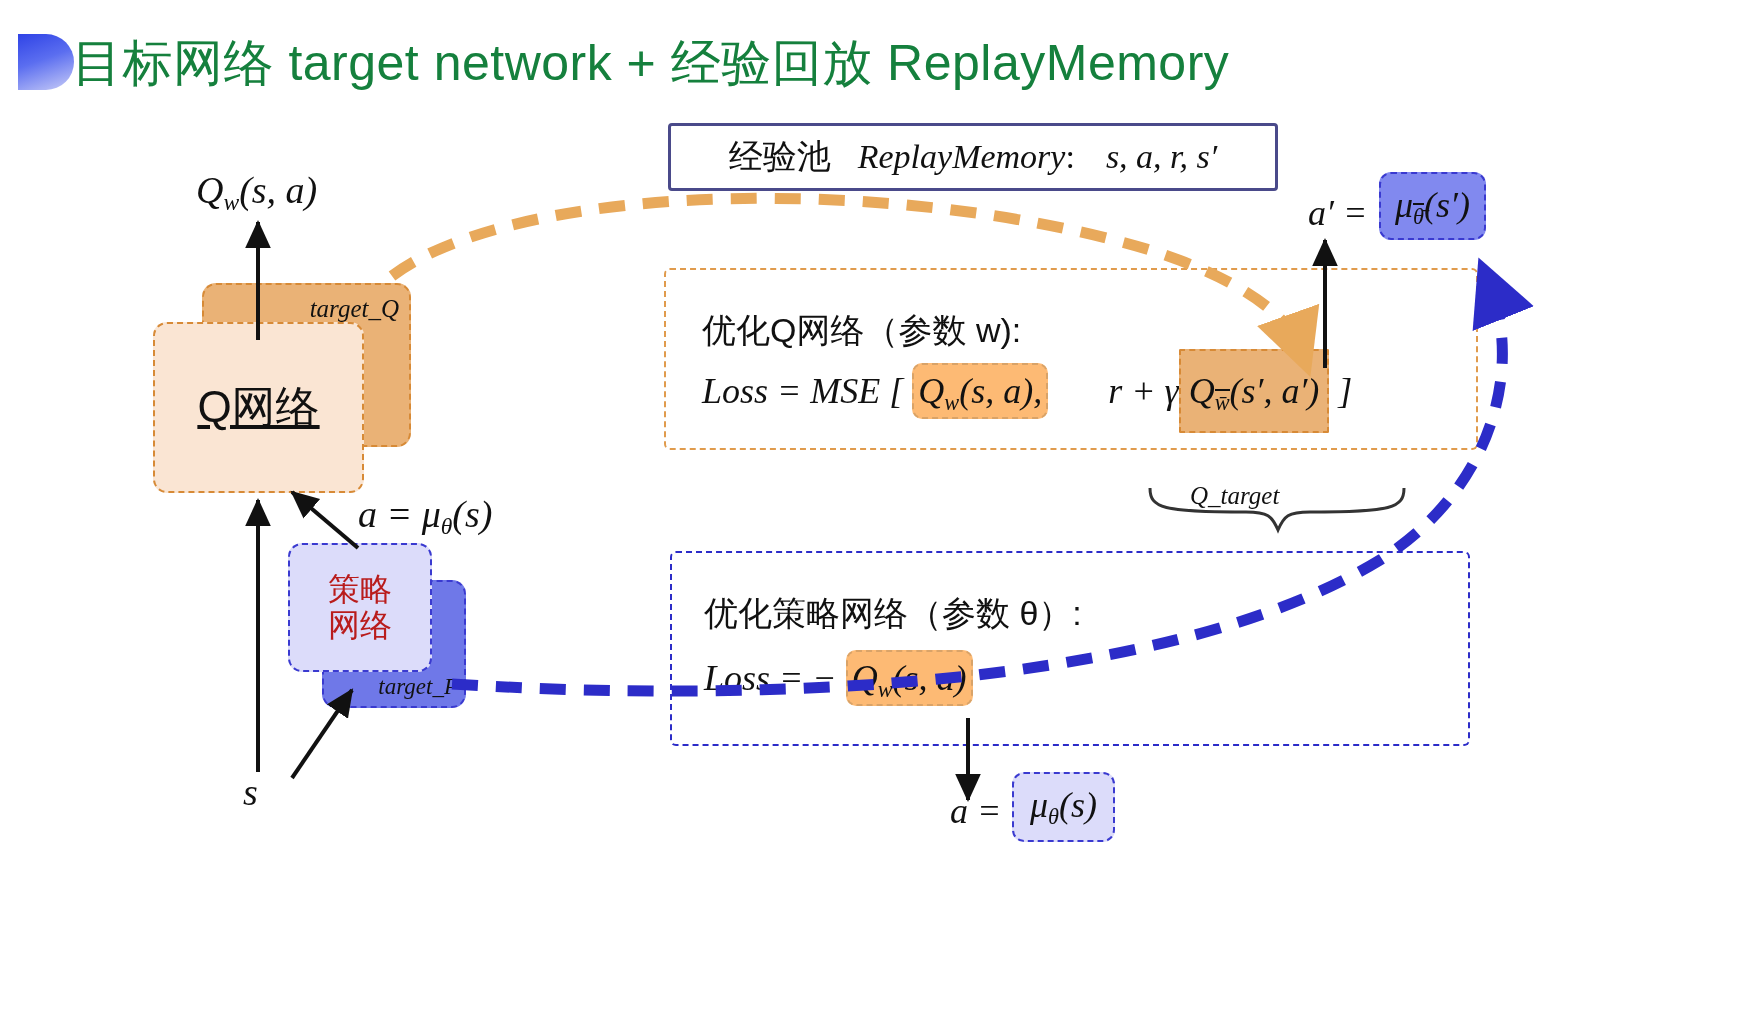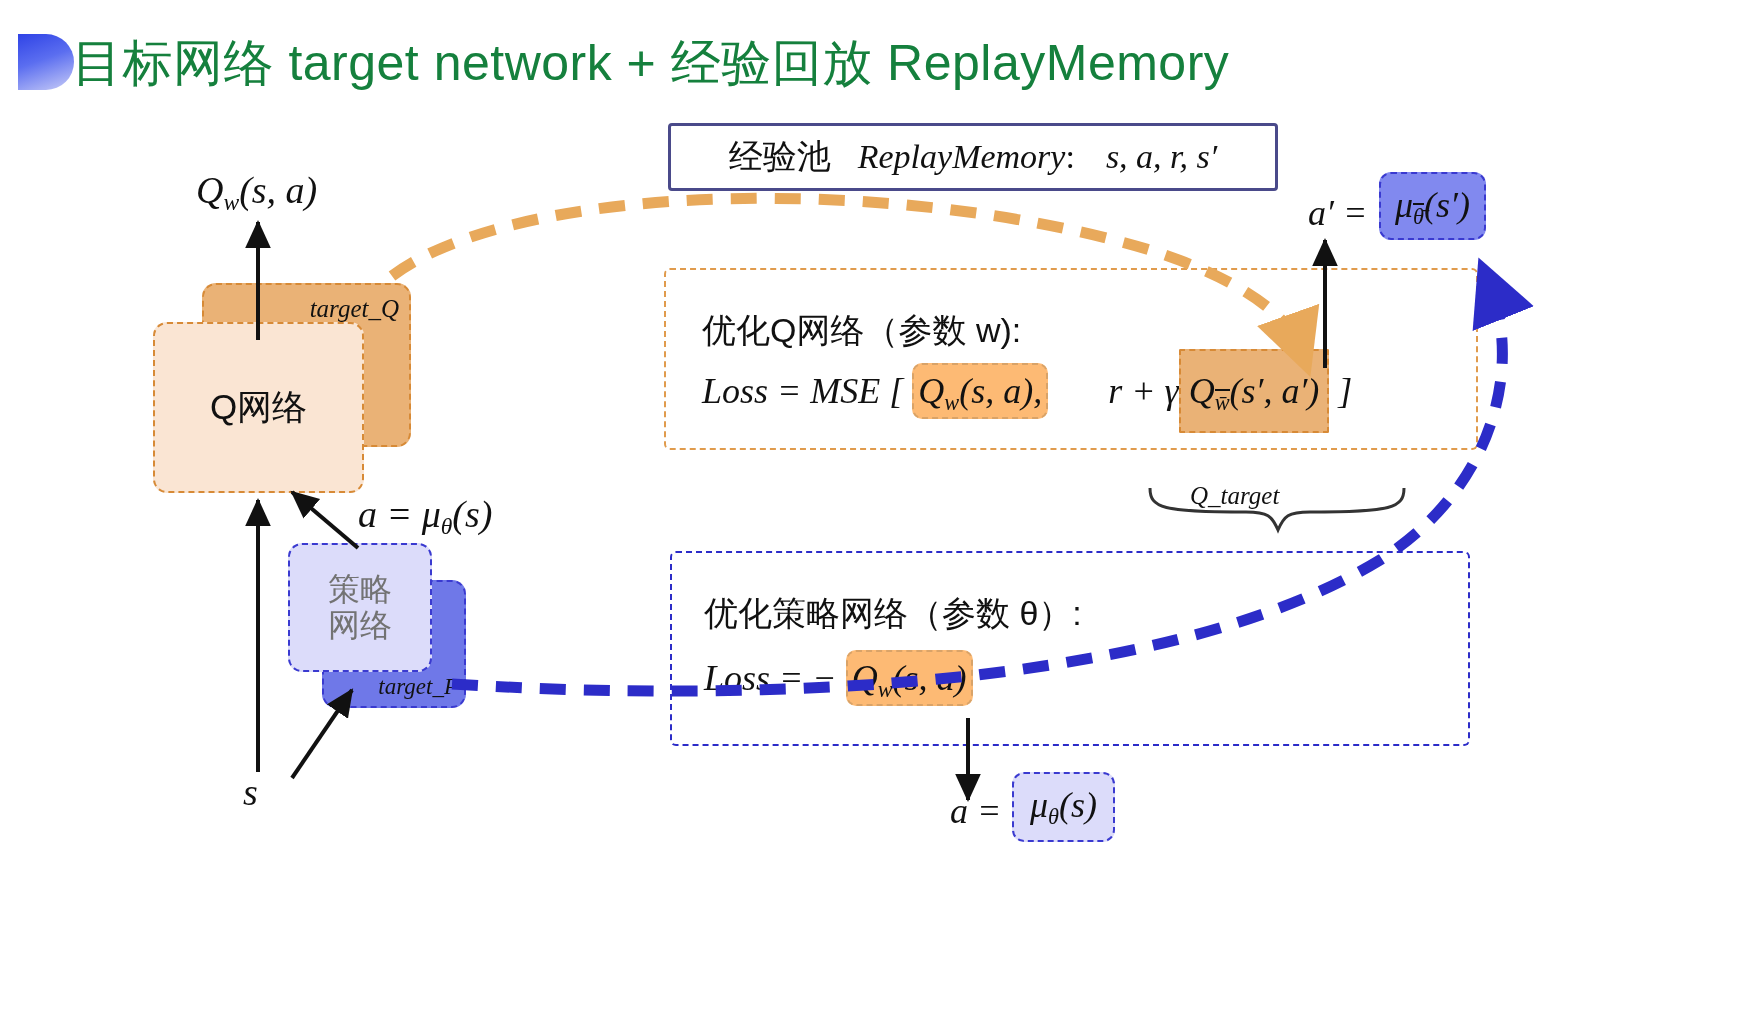--- a/index.html
+++ b/index.html
@@ -65,42 +65,42 @@
     position: absolute; right: 10px; top: 10px;
     font-size: 25px;
   }
   #q-net-box {
     position: absolute; left: 153px; top: 322px;
     width: 207px; height: 167px;
     background: #fae5d3; border: 2.5px dashed #d78a36;
     border-radius: 14px;
     display: flex; align-items: center; justify-content: center;
   }
-  #q-net-label { font-size: 35px; color: #111; }
+  #q-net-label { font-size: 44px; color: #111; text-decoration: underline; }
 
   
   #target-p-box {
     position: absolute; left: 322px; top: 580px;
     width: 140px; height: 124px;
     background: #6f78e8; border: 2.5px dashed #3a3ad0;
     border-radius: 14px;
   }
   #target-p-label {
     position: absolute; right: 6px; bottom: 6px;
     font-size: 23px; color: #111;
   }
   #policy-net-box {
     position: absolute; left: 288px; top: 543px;
     width: 140px; height: 125px;
     background: #dcdcfa; border: 2.5px dashed #3a3ad0;
     border-radius: 14px;
     display: flex; flex-direction: column;
     align-items: center; justify-content: center; line-height: 1.12;
   }
-  .policy-line { font-size: 32px; color: #737373; }
+  .policy-line { font-size: 32px; color: #b91c1c; }
 
   
   #qw-sa-label { position: absolute; left: 196px; top: 168px; font-size: 38px; }
   #a-mu-label  { position: absolute; left: 358px; top: 492px; font-size: 38px; }
   #s-label     { position: absolute; left: 243px; top: 770px; font-size: 38px; }
 
   
   #q-opt-panel {
     position: absolute; left: 664px; top: 268px;
     width: 810px; height: 178px;

